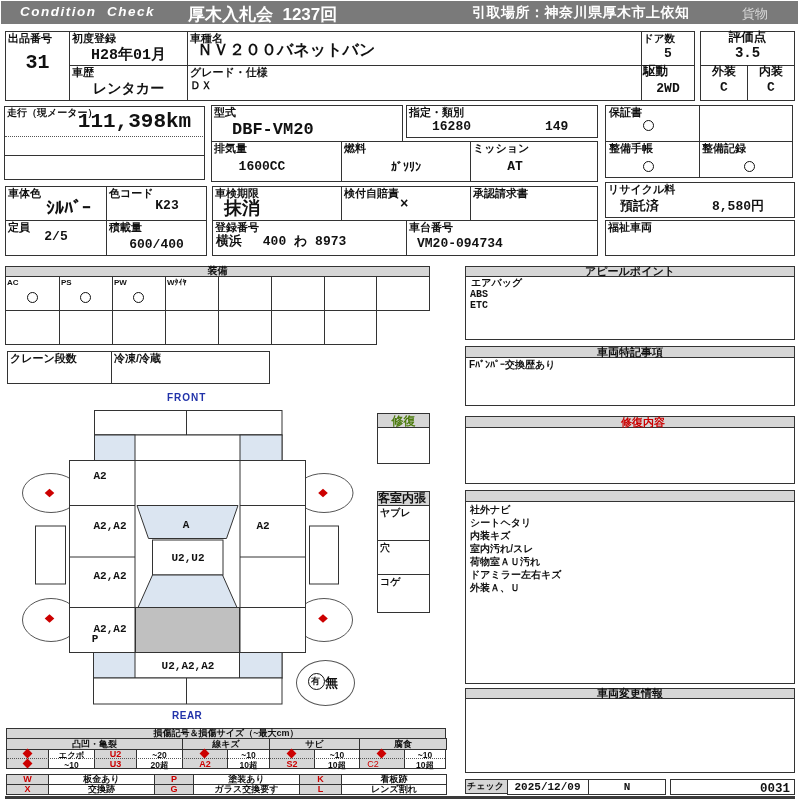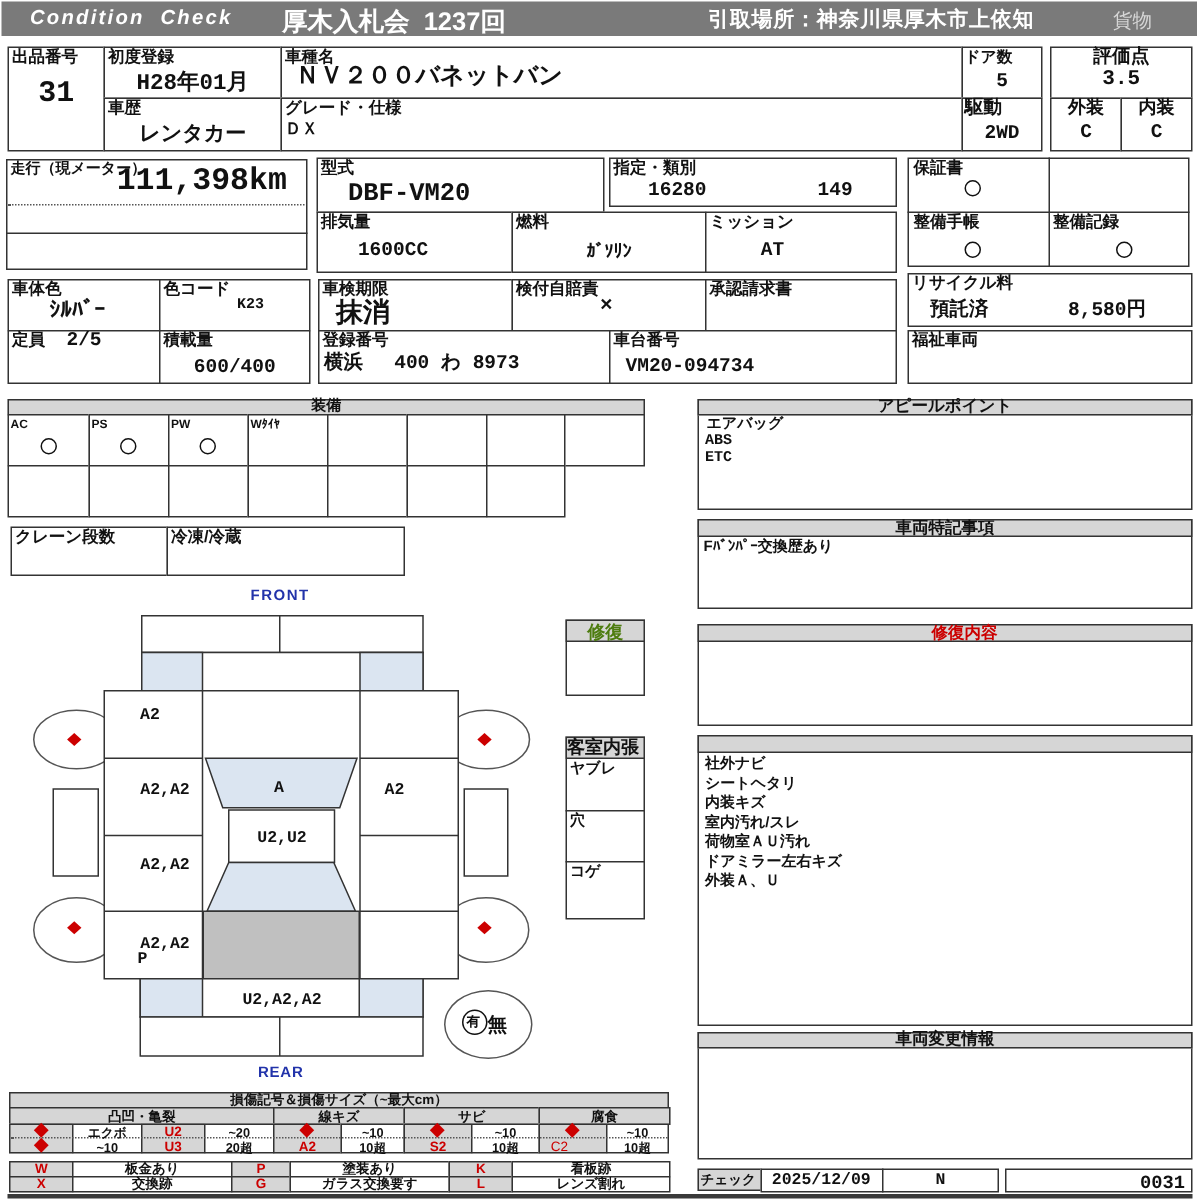--- a/index.html
+++ b/index.html
@@ -104,29 +104,29 @@
 <div class="ci" style="left:643px;top:120px"></div>
 
 <div class="lb" style="left:609px;top:143px">整備手帳</div>
 <div class="ci" style="left:643px;top:161px"></div>
 
 <div class="lb" style="left:702px;top:143px">整備記録</div>
 <div class="ci" style="left:744px;top:161px"></div>
 
 <div class="bx" style="left:5px;top:186px;width:102px;height:35px"></div>
 <div class="lb" style="left:8px;top:188px">車体色</div>
-<div class="vv ct" style="left:3px;top:198px;width:97px;font-size:15px">ｼﾙﾊﾞｰ</div>
+<div class="vv ct" style="left:20px;top:198px;width:97px;font-size:18px">ｼﾙﾊﾞｰ</div>
 
 <div class="bx" style="left:106px;top:186px;width:101px;height:35px"></div>
 <div class="lb" style="left:109px;top:188px">色コード</div>
-<div class="vv ct" style="left:106px;top:198px;width:122px;font-size:10px">K23</div>
+<div class="vv ct" style="left:106px;top:198px;width:122px;font-size:13px">K23</div>
 
 <div class="bx" style="left:5px;top:220px;width:102px;height:36px"></div>
 <div class="lb" style="left:8px;top:222px">定員</div>
-<div class="vv ct" style="left:5px;top:219px;width:102px;font-size:13px">2/5</div>
+<div class="vv ct" style="left:5px;top:229px;width:102px;font-size:13px">2/5</div>
 
 <div class="bx" style="left:106px;top:220px;width:101px;height:36px"></div>
 <div class="lb" style="left:109px;top:222px">積載量</div>
 <div class="vv ct" style="left:106px;top:237px;width:101px;font-size:13px">600/400</div>
 
 <div class="bx" style="left:212px;top:186px;width:130px;height:35px"></div>
 <div class="lb" style="left:215px;top:188px">車検期限</div>
 <div class="vv ct" style="left:212px;top:196px;width:60px;font-size:18px">抹消</div>
 
 <div class="bx" style="left:341px;top:186px;width:130px;height:35px;border-right:1px dashed #666"></div>

